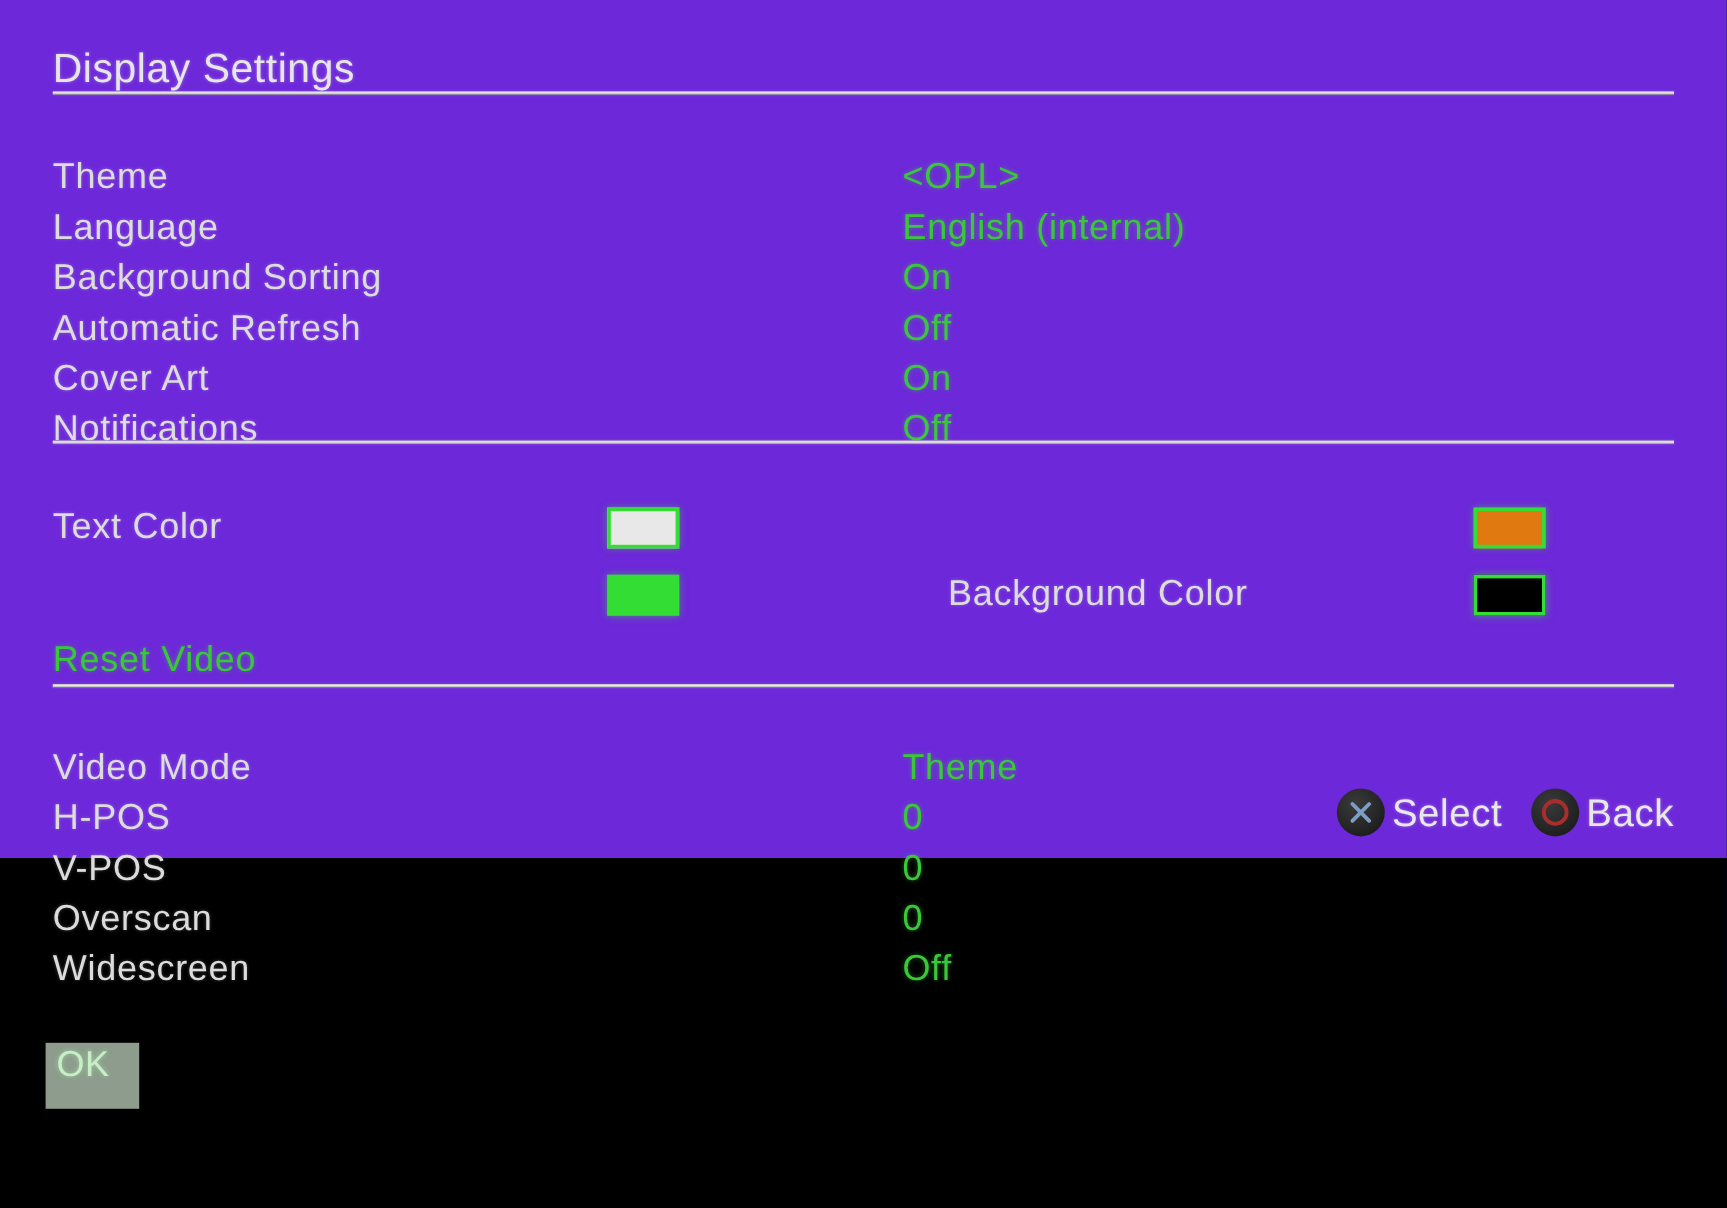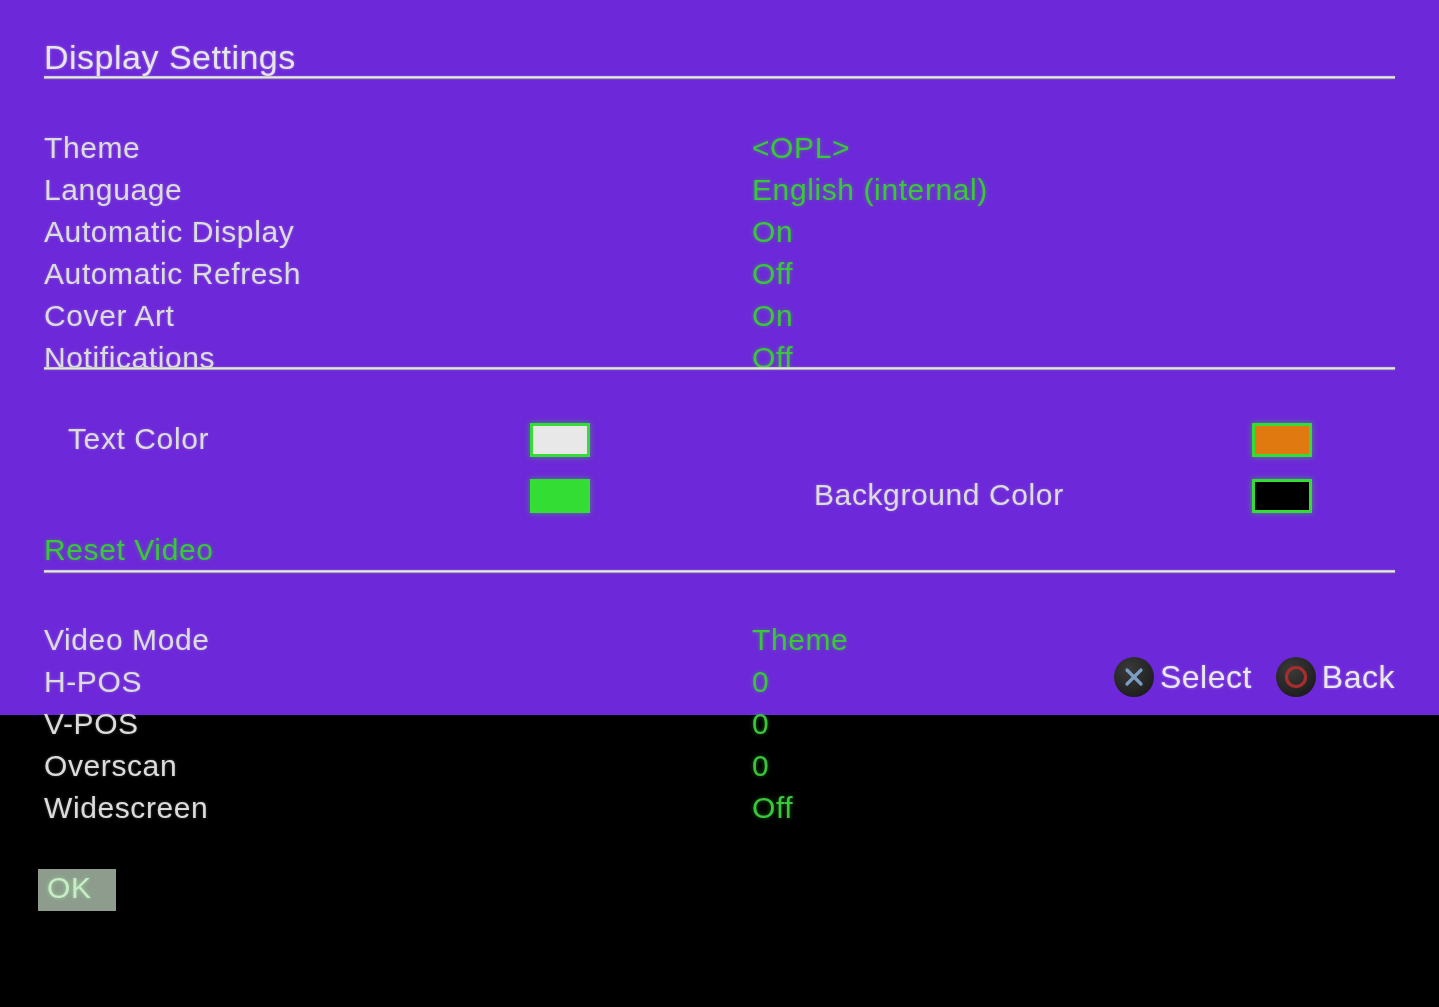--- a/index.html
+++ b/index.html
@@ -86,21 +86,20 @@
   
   .color-section {
     position: absolute;
     left: 0;
     top: 418px;
     width: 1439px;
   }
   .color-row {
     position: relative;
     height: 56px;
-    margin-left: 24px;
   }
   .color-label {
     position: absolute;
     font-size: 30px;
     color: #dcdcdc;
     letter-spacing: 0.6px;
     text-shadow: 0 0 3px rgba(230,230,230,0.30);
     white-space: nowrap;
     line-height: 42px;
   }
@@ -129,21 +128,21 @@
     text-shadow: 0 0 4px rgba(60,210,60,0.45);
     white-space: nowrap;
   }
 
   
   .ok-button {
     position: absolute;
     left: 38px;
     top: 869px;
     min-width: 60px;
-    padding: 2px 9px 6px 9px;
+    padding: 2px 9px 19px 9px;
     background: #8d9c8d;
     color: #c9ecc9;
     font-size: 30px;
     line-height: 34px;
     letter-spacing: 0.6px;
     text-shadow: 0 0 4px rgba(160,255,160,0.55);
     white-space: nowrap;
   }
 
   
@@ -190,21 +189,21 @@
   <div class="settings-block block-general">
     <div class="row">
       <span class="row-label">Theme</span>
       <span class="row-value">&lt;OPL&gt;</span>
     </div>
     <div class="row">
       <span class="row-label">Language</span>
       <span class="row-value">English (internal)</span>
     </div>
     <div class="row">
-      <span class="row-label">Automatic Display</span>
+      <span class="row-label">Background Sorting</span>
       <span class="row-value">On</span>
     </div>
     <div class="row">
       <span class="row-label">Automatic Refresh</span>
       <span class="row-value">Off</span>
     </div>
     <div class="row">
       <span class="row-label">Cover Art</span>
       <span class="row-value">On</span>
     </div>

